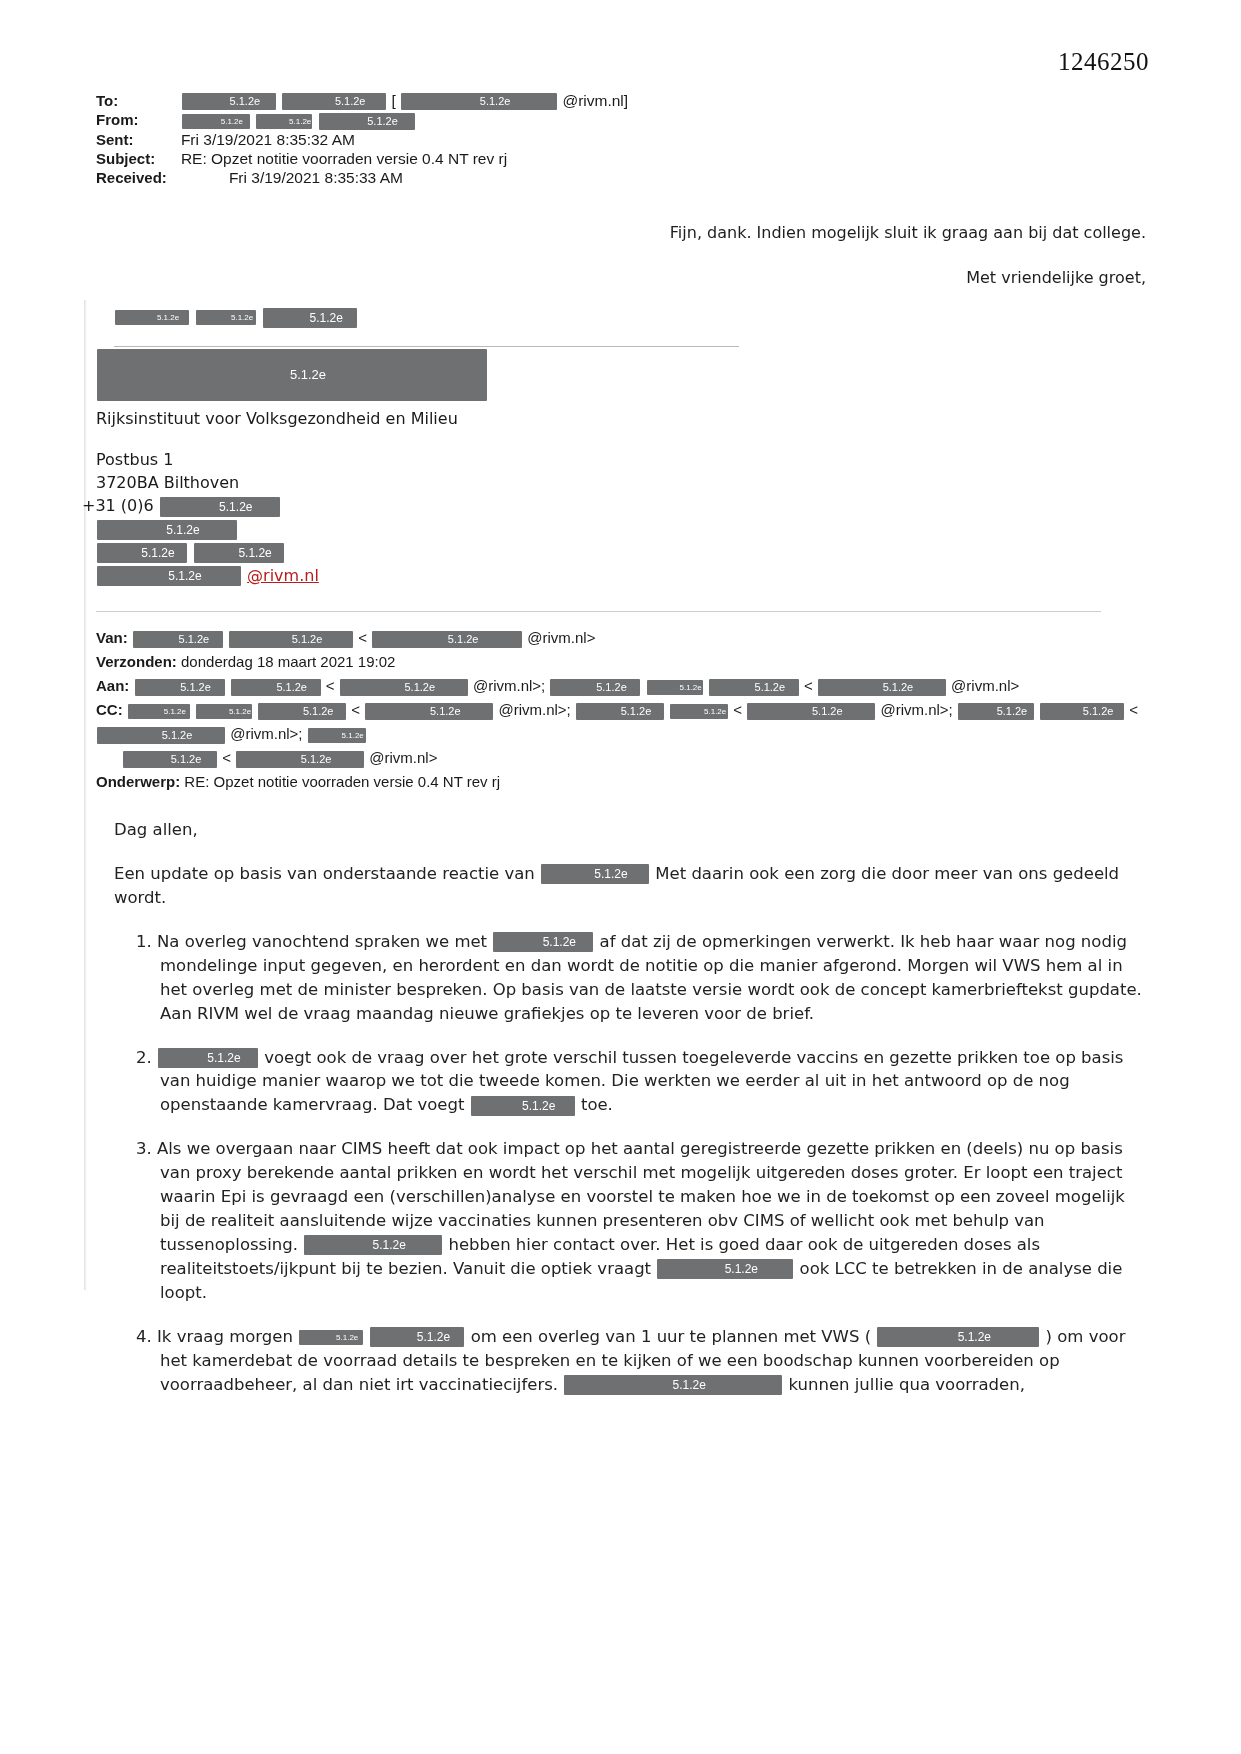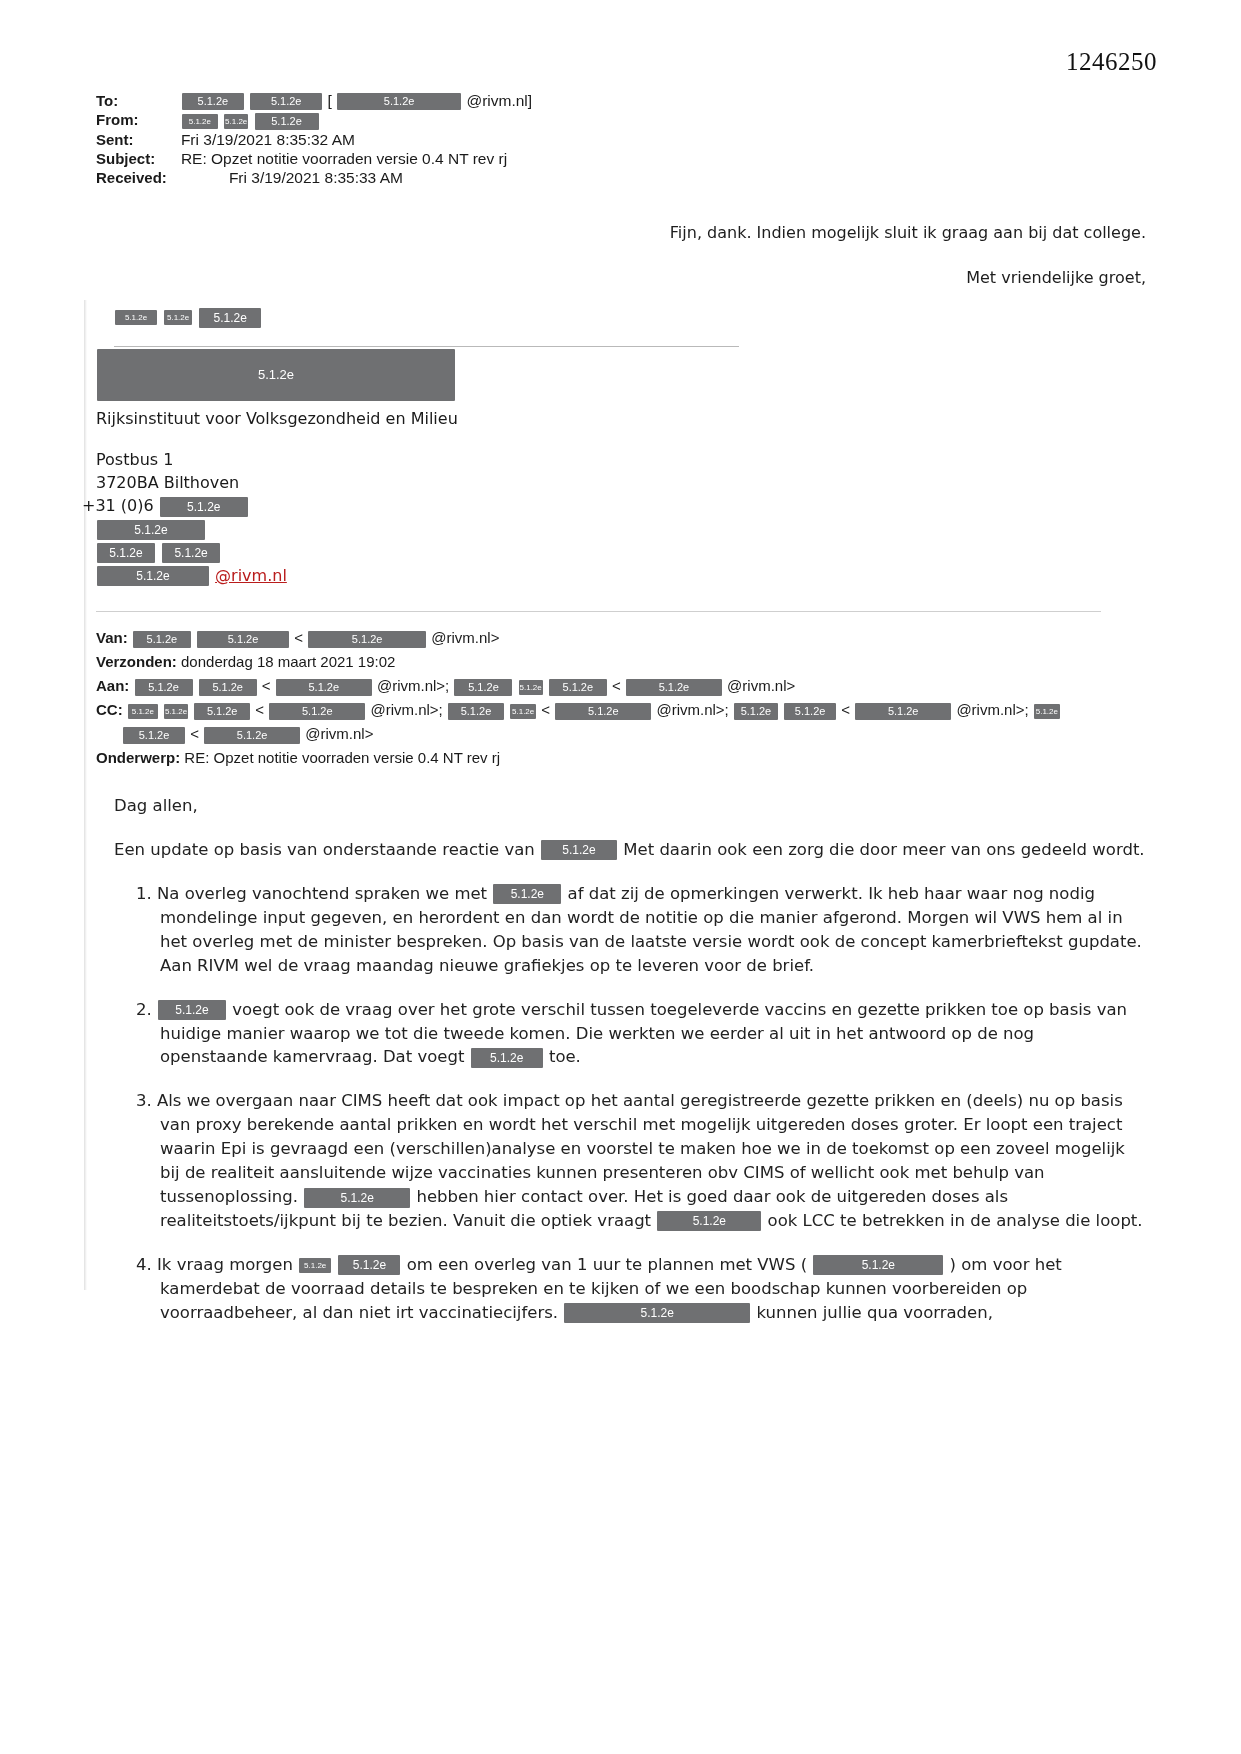--- a/index.html
+++ b/index.html
@@ -17,21 +17,21 @@
   }
   .page {
     position: relative;
     width: 1241px;
     height: 1754px;
     background: #fff;
   }
   .doc-id {
     position: absolute;
     top: 48px;
-    right: 84px;
+    right: 92px;
     font-size: 25px;
     font-family: "Liberation Serif", serif;
     letter-spacing: 0.5px;
     color: #111;
   }
   .content {
     position: absolute;
     left: 96px;
     top: 92px;
     width: 1050px;
@@ -44,20 +44,21 @@
     font-size: 11px;
     font-family: "Liberation Sans", sans-serif;
     text-align: center;
     vertical-align: middle;
     line-height: 17px;
     height: 17px;
     border-radius: 1px;
     overflow: hidden;
     white-space: nowrap;
     margin: 0 1px;
+    padding-left: 32px;
   }
   .r.sm { font-size: 8px; line-height: 15px; height: 15px; }
   .r.tall { line-height: 20px; height: 20px; font-size: 12px; }
   .r.big { line-height: 52px; height: 52px; font-size: 13px; }
 
   
   table.hdr {
     border-collapse: collapse;
     font-size: 15.5px;
     font-family: "Liberation Sans", sans-serif;

